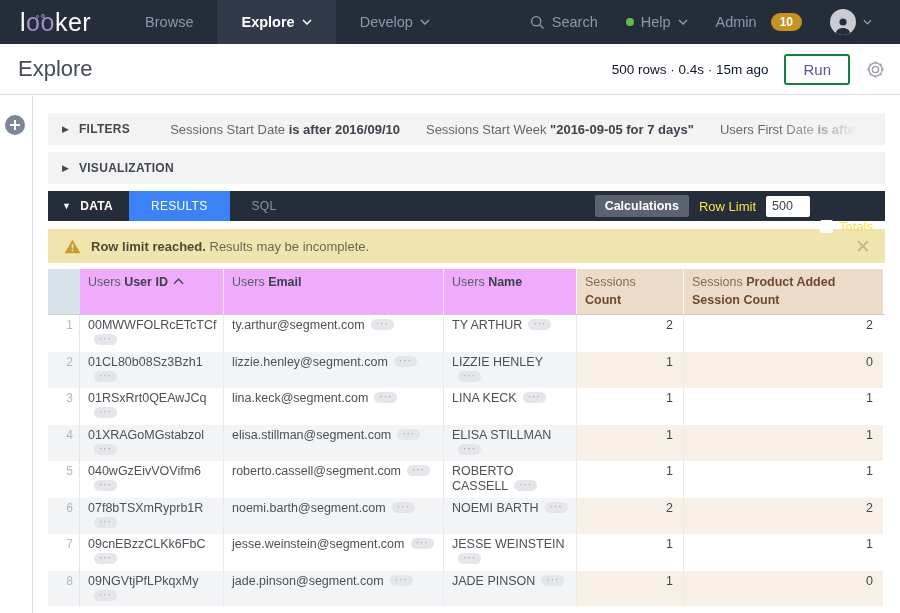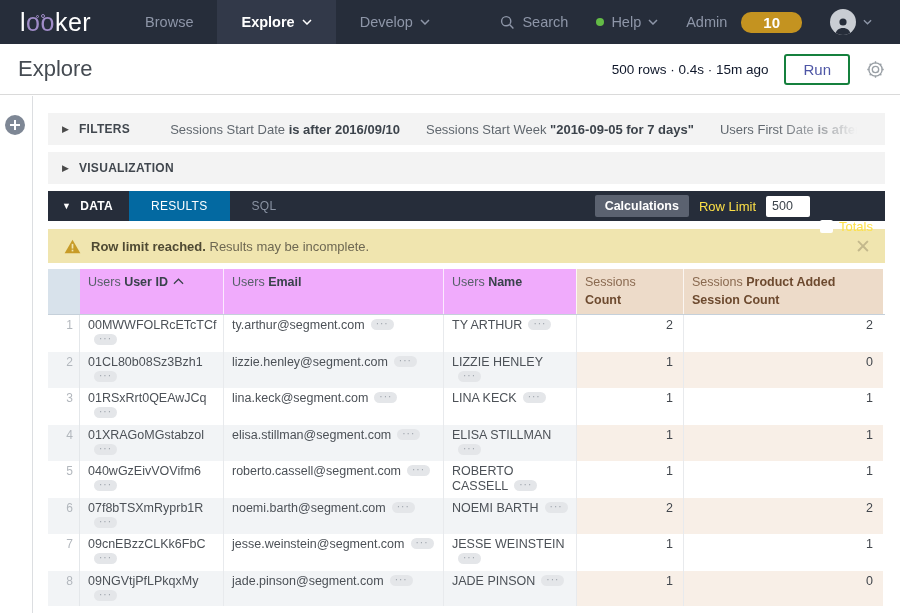--- a/index.html
+++ b/index.html
@@ -13,21 +13,21 @@
   .logo .word { font-size:25px; color:#fff; letter-spacing:.5px; }
   .logo .oo { color:#a08cc8; }
   .logo .bubbles { position:absolute; top:4px; left:36px; }
   .logo .bubbles i { display:inline-block; width:4px; height:4px; border:1px solid #a08cc8; border-radius:50%; margin-right:2px; }
   .logo .bubbles i.sm { width:3px; height:3px; }
   .nav-item { display:flex; align-items:center; gap:7px; padding:0 24px; font-size:14.5px; cursor:pointer; }
   .nav-item.active { background:#323949; color:#fff; font-weight:bold; }
   .nav-right { margin-left:auto; display:flex; align-items:center; gap:0; padding-right:14px; }
   .nav-right .nav-item { padding:0 14px; }
   .dot { width:8px; height:8px; border-radius:50%; background:#63bb46; display:inline-block; }
-  .badge { background:#c49320; color:#fff; font-size:15px; font-weight:bold; border-radius:10px; padding:2px 22px; margin-left:7px; }
+  .badge { background:#c49320; color:#fff; font-size:12px; font-weight:bold; border-radius:10px; padding:2px 9px; margin-left:7px; }
   .avatar { width:26px; height:26px; border-radius:50%; background:#c9cdd3; display:flex; align-items:flex-end; justify-content:center; overflow:hidden; }
   .chev { flex:none; }
 
   
   .page-header { height:51px; background:#fff; border-bottom:1px solid #dadada; display:flex; align-items:center; padding:0 15px 0 18px; }
   .page-title { font-size:22px; color:#454b52; }
   .ph-right { margin-left:auto; display:flex; align-items:center; gap:16px; }
   .stats { font-size:13.5px; color:#0f172a; }
   .run-btn { background:#fff; border:2px solid #15803d; border-radius:3px; color:#4d55a5; font-size:15px; padding:5px 17px; cursor:pointer; font-family:inherit; }
   .gear { display:flex; cursor:pointer; }
@@ -43,21 +43,21 @@
   .tri { font-size:9px; color:#4a4a4a; margin-right:10px; }
   .sec-label { font-size:12px; font-weight:bold; color:#41474e; letter-spacing:.3px; margin-right:40px; }
   .filter-item { font-size:13px; color:#61686f; margin-right:26px; }
   .filter-item b { color:#3c434b; }
   .fade { position:absolute; right:0; top:0; bottom:0; width:110px; background:linear-gradient(to right, rgba(243,243,243,0), #f3f3f3 75%); }
 
   .data-bar { height:30px; background:#262d3a; display:flex; align-items:stretch; margin-bottom:8px; }
   .data-label { display:flex; align-items:center; padding:0 16px 0 14px; color:#fff; font-size:12px; font-weight:bold; letter-spacing:.3px; }
   .data-label .tri { color:#fff; margin-right:9px; }
   .tab { display:flex; align-items:center; padding:0 22px; font-size:12px; letter-spacing:.3px; color:#8a93a3; cursor:pointer; }
-  .tab.active { background:#0369a1; color:#fff; }
+  .tab.active { background:#3b82f6; color:#fff; }
   .data-right { margin-left:auto; display:flex; align-items:center; gap:10px; padding-right:12px; }
   .calc-btn { background:#5b6270; border:none; border-radius:2px; color:#fff; font-weight:bold; font-size:12.5px; padding:4px 10px; cursor:pointer; font-family:inherit; }
   .rl-label, .totals-label { color:#fde047; font-size:13px; }
   .rl-input { width:44px; height:21px; border:none; border-radius:2px; font-size:12.5px; padding:2px 6px; color:#3c434b; font-family:inherit; }
   .cbx { width:13px; height:13px; background:#fff; border-radius:2px; display:inline-block; cursor:pointer; }
   .totals-wrap { display:flex; align-items:center; gap:6px;margin-top:40px; }
 
   .warn { height:34px; background:#f0e5af; display:flex; align-items:center; padding:0 14px 0 16px; margin-bottom:6px; }
   .warn-text { font-size:13px; color:#6e6852; margin-left:10px; }
   .warn-text b { color:#4f4a33; }

